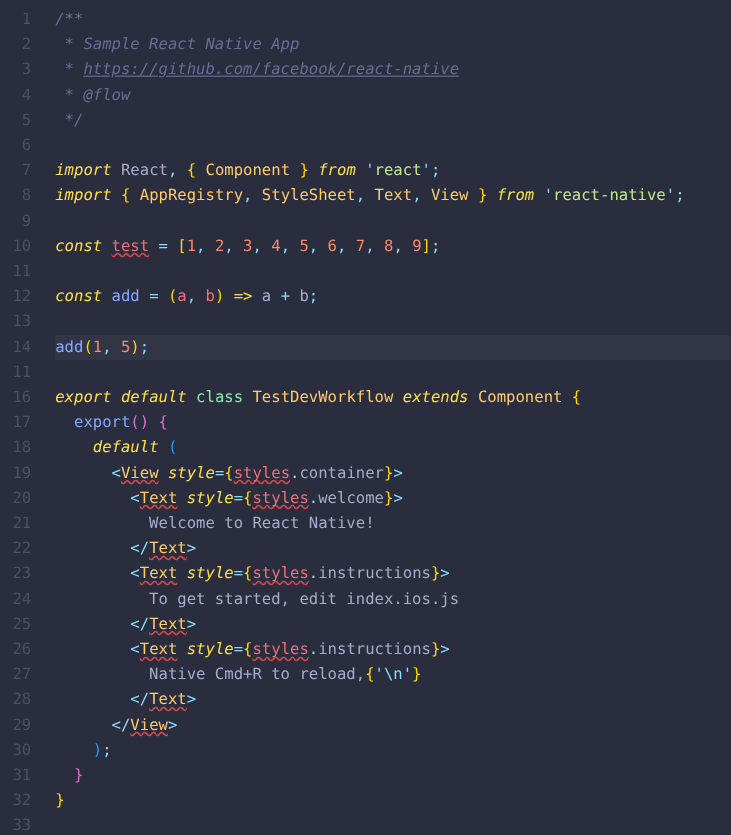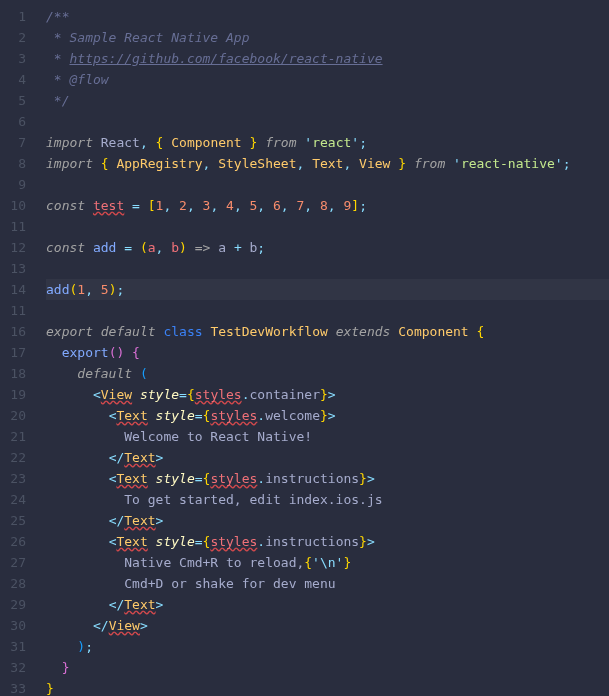--- a/index.html
+++ b/index.html
@@ -22,36 +22,36 @@
   }
   .code {
     padding:6px 0 6px 12px;
     flex:1;
   }
   .line { height:21px; white-space:pre; }
   .line.hl { background:rgba(255,255,255,0.04); }
   
   .c-comment { color:#676e95; font-style:italic; }
   .c-link    { color:#676e95; font-style:italic; text-decoration:underline; }
-  .c-kw      { color:#a3a3a3; font-style:italic; } 
-  .c-kw2     { color:#3b82f6; } 
+  .c-kw      { color:#fde047; font-style:italic; } 
+  .c-kw2     { color:#86efac; } 
   .c-punct   { color:#89ddff; }
   .c-brace   { color:#ffd700; }
   .c-brace2  { color:#da70d6; }
   .c-brace3  { color:#179fff; }
   .c-def     { color:#a6accd; }
   .c-var     { color:#f07178; }
   .c-varU    { color:#f07178; text-decoration: wavy underline rgba(255,80,80,0.8); text-decoration-skip-ink:none; }
   .c-type    { color:#ffcb6b; }
   .c-typeU   { color:#ffcb6b; text-decoration: wavy underline rgba(255,80,80,0.8); text-decoration-skip-ink:none; }
   .c-str     { color:#c3e88d; }
   .c-num     { color:#f78c6c; }
   .c-fn      { color:#82aaff; }
   .c-text    { color:#a6accd; }
-  .c-attr    { color:#fef9c3; font-style:italic; }
+  .c-attr    { color:#fde047; font-style:italic; }
   .c-op      { color:#89ddff; }
   .c-esc     { color:#89ddff; }
 </style>
 </head>
 <body>
 
 <div class="editor">
   <div class="gutter">
       <div class="line">1</div>
       <div class="line">2</div>
@@ -108,20 +108,19 @@
       <div class="line"><span class="c-text">    </span><span class="c-kw">default</span><span class="c-text"> </span><span class="c-brace3">(</span></div>
       <div class="line"><span class="c-text">      </span><span class="c-punct">&lt;</span><span class="c-typeU">View</span><span class="c-text"> </span><span class="c-attr">style</span><span class="c-op">=</span><span class="c-brace">{</span><span class="c-varU">styles</span><span class="c-punct">.</span><span class="c-def">container</span><span class="c-brace">}</span><span class="c-punct">&gt;</span></div>
       <div class="line"><span class="c-text">        </span><span class="c-punct">&lt;</span><span class="c-typeU">Text</span><span class="c-text"> </span><span class="c-attr">style</span><span class="c-op">=</span><span class="c-brace">{</span><span class="c-varU">styles</span><span class="c-punct">.</span><span class="c-def">welcome</span><span class="c-brace">}</span><span class="c-punct">&gt;</span></div>
       <div class="line"><span class="c-text">          Welcome to React Native!</span></div>
       <div class="line"><span class="c-text">        </span><span class="c-punct">&lt;/</span><span class="c-typeU">Text</span><span class="c-punct">&gt;</span></div>
       <div class="line"><span class="c-text">        </span><span class="c-punct">&lt;</span><span class="c-typeU">Text</span><span class="c-text"> </span><span class="c-attr">style</span><span class="c-op">=</span><span class="c-brace">{</span><span class="c-varU">styles</span><span class="c-punct">.</span><span class="c-def">instructions</span><span class="c-brace">}</span><span class="c-punct">&gt;</span></div>
       <div class="line"><span class="c-text">          To get started, edit index.ios.js</span></div>
       <div class="line"><span class="c-text">        </span><span class="c-punct">&lt;/</span><span class="c-typeU">Text</span><span class="c-punct">&gt;</span></div>
       <div class="line"><span class="c-text">        </span><span class="c-punct">&lt;</span><span class="c-typeU">Text</span><span class="c-text"> </span><span class="c-attr">style</span><span class="c-op">=</span><span class="c-brace">{</span><span class="c-varU">styles</span><span class="c-punct">.</span><span class="c-def">instructions</span><span class="c-brace">}</span><span class="c-punct">&gt;</span></div>
       <div class="line"><span class="c-text">          Native Cmd+R to reload,</span><span class="c-brace">{</span><span class="c-punct">'</span><span class="c-esc">\n</span><span class="c-punct">'</span><span class="c-brace">}</span></div>
-      <div class="line"><span class="c-text">          Cmd+D or shake for dev menu</span></div>
       <div class="line"><span class="c-text">        </span><span class="c-punct">&lt;/</span><span class="c-typeU">Text</span><span class="c-punct">&gt;</span></div>
       <div class="line"><span class="c-text">      </span><span class="c-punct">&lt;/</span><span class="c-typeU">View</span><span class="c-punct">&gt;</span></div>
       <div class="line"><span class="c-text">    </span><span class="c-brace3">)</span><span class="c-punct">;</span></div>
       <div class="line"><span class="c-text">  </span><span class="c-brace2">}</span></div>
       <div class="line"><span class="c-brace">}</span></div>
     </div>
 </div>
 
 </body></html>

